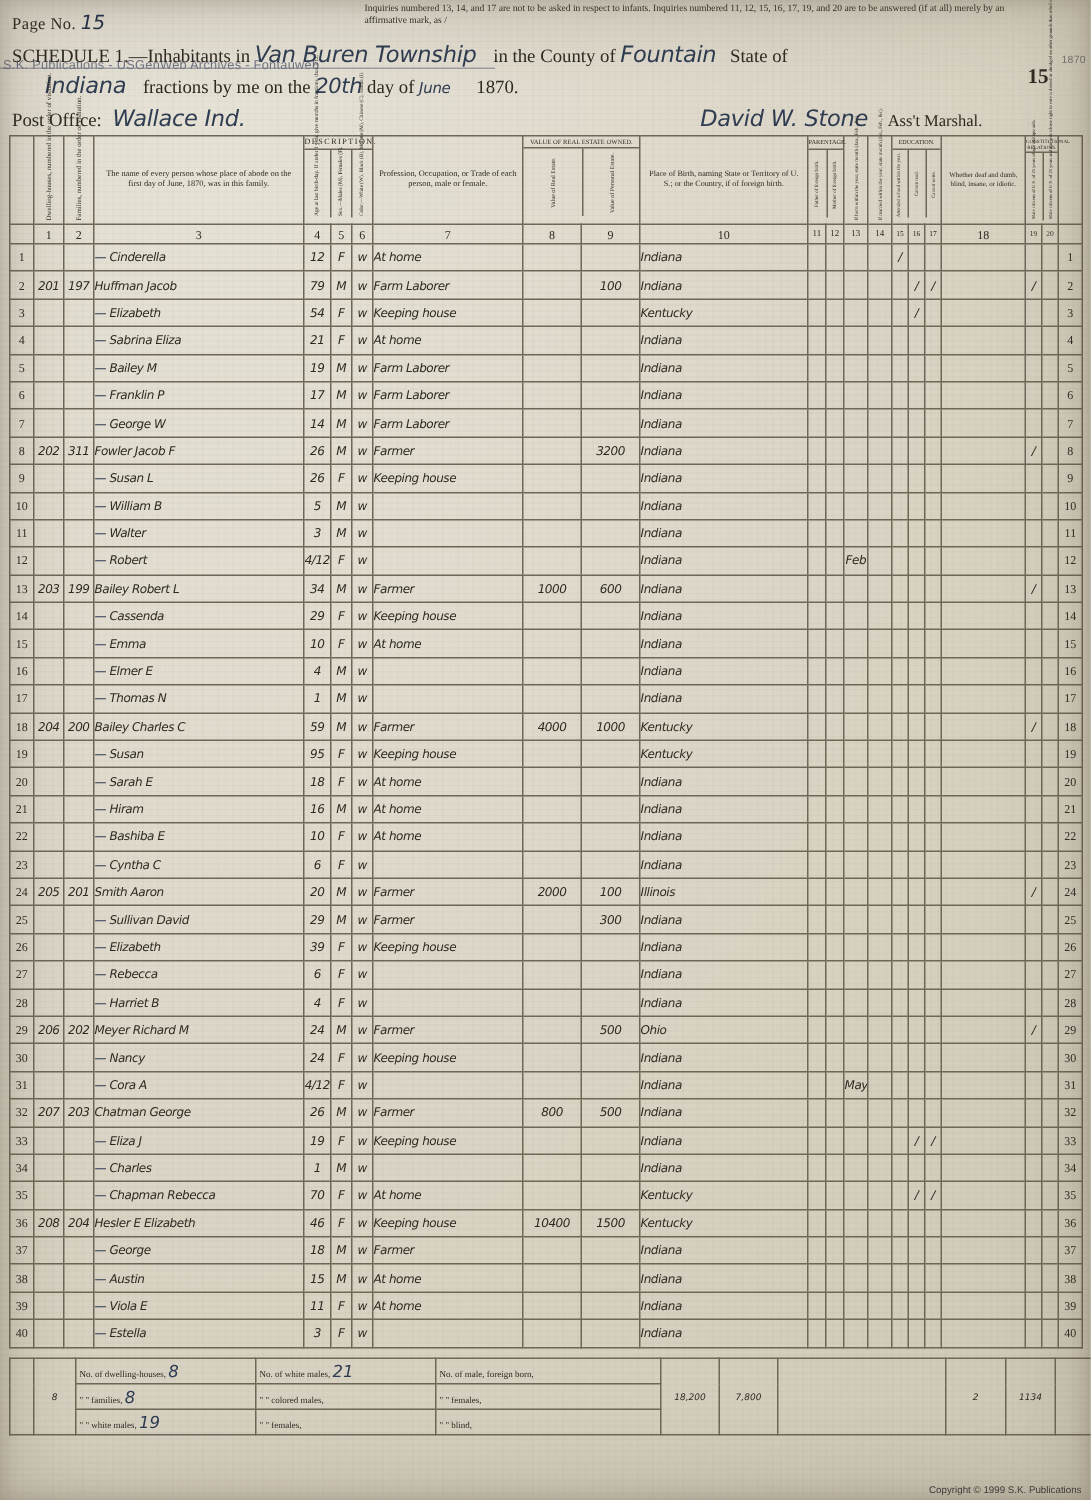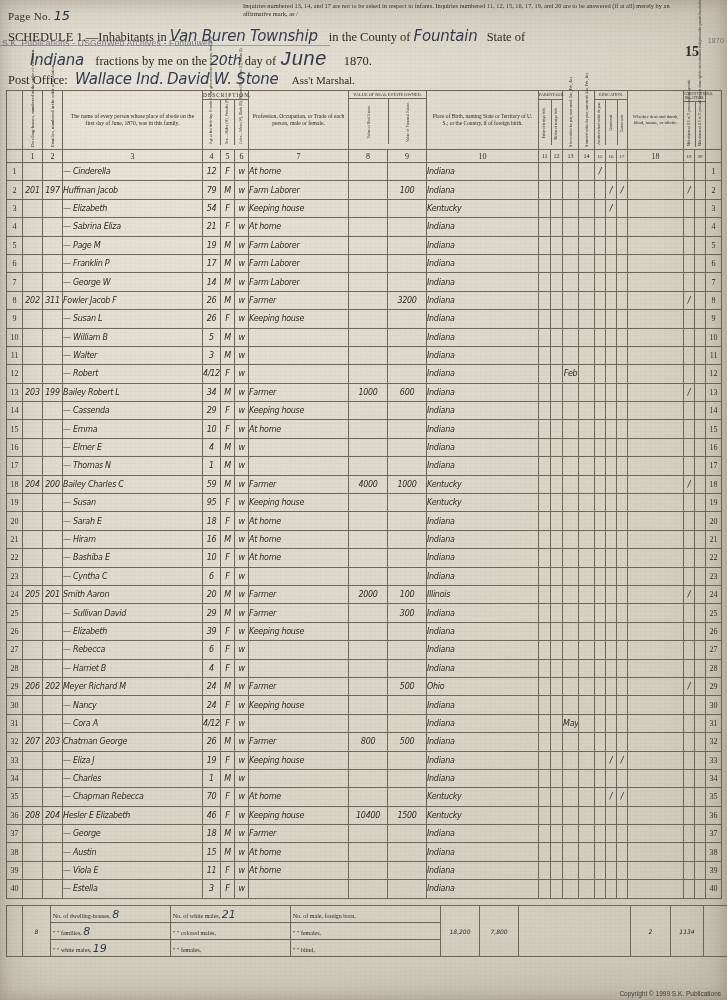--- a/index.html
+++ b/index.html
@@ -165,30 +165,30 @@
     <span style="margin-left:8px;">in the County of</span>
     <span class="hw" style="font-size:15px;">Fountain</span>
     <span style="margin-left:6px;">State of</span>
   </div>
 
   <div id="sched-row2" class="printed">
     <span class="hw" style="font-size:15px;margin-left:22px;">Indiana</span>
     <span style="margin-left:8px;">fractions by me on the</span>
     <span class="hw" style="font-size:14px;">20th</span>
     <span>day of</span>
-    <span class="hw" style="font-size:20px;font-family:Liberation Mono, monospace;">June</span>
+    <span class="hw" style="font-size:10px;">June</span>
     <span style="margin-left:14px;">1870.</span>
   </div>
 
   <div id="pagenum-right" class="printed">15</div>
 
   <div id="sched-row3" class="printed">
     <span>Post Office:</span>
     <span class="hw" style="font-size:15px;margin-left:4px;">Wallace Ind.</span>
-    <span class="hw" style="font-size:15px;">David W. Stone</span>
+    <span class="hw" style="font-size:15px;margin-left:300px;">David W. Stone</span>
     <span style="margin-left:10px;font-size:11px;">Ass't Marshal.</span>
   </div>
 
   <div id="tablewrap">
     <table class="census">
       <colgroup>
         <col style="width:16px">
         <col style="width:20px">
         <col style="width:20px">
         <col style="width:140px">
@@ -415,21 +415,21 @@
             <td class="cell-h cc"></td>
             <td class="cell-h cc"></td>
             <td class="cell-h cc"></td>
             <td class="cell-h cc"></td>
             <td class="rn">4</td>
           </tr>
           <tr class="datarow">
             <td class="rn">5</td>
             <td class="cell-h cc"></td>
             <td class="cell-h cc"></td>
-            <td class="cell-h"><span class="dash">—  </span><span>Page M</span></td>
+            <td class="cell-h"><span class="dash">—  </span><span>Bailey M</span></td>
             <td class="cell-h cc">19</td>
             <td class="cell-h cc">M</td>
             <td class="cell-h cc">w</td>
             <td class="cell-h">Farm Laborer</td>
             <td class="cell-h cc"></td>
             <td class="cell-h cc"></td>
             <td class="cell-h">Indiana</td>
             <td class="cell-h cc"></td>
             <td class="cell-h cc"></td>
             <td class="cell-h cc"></td>

